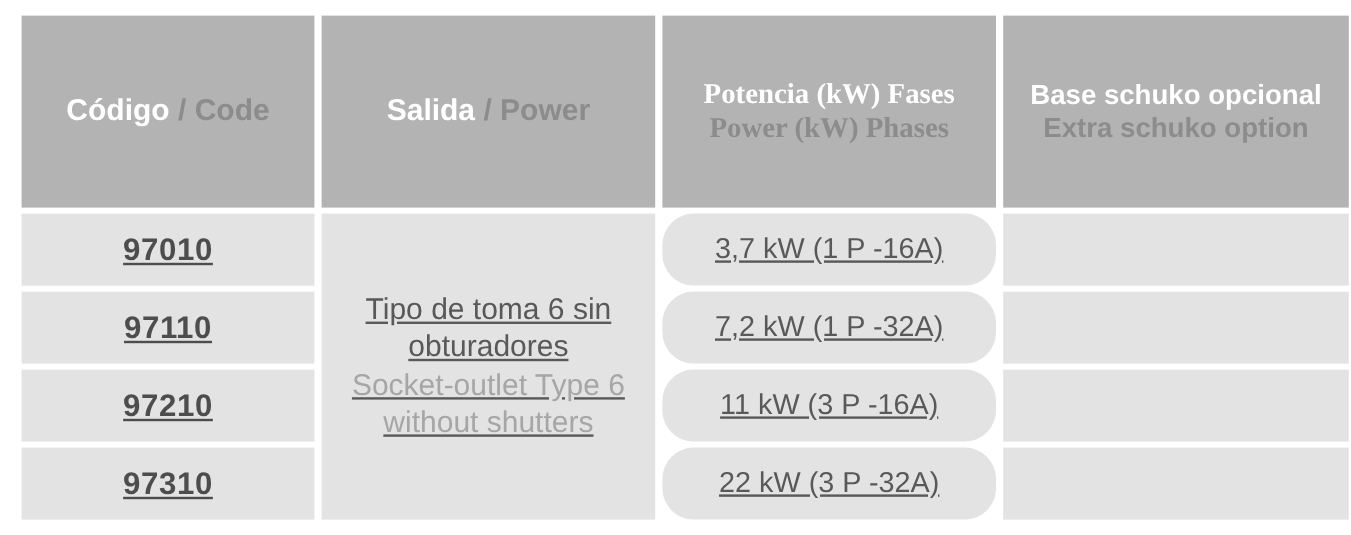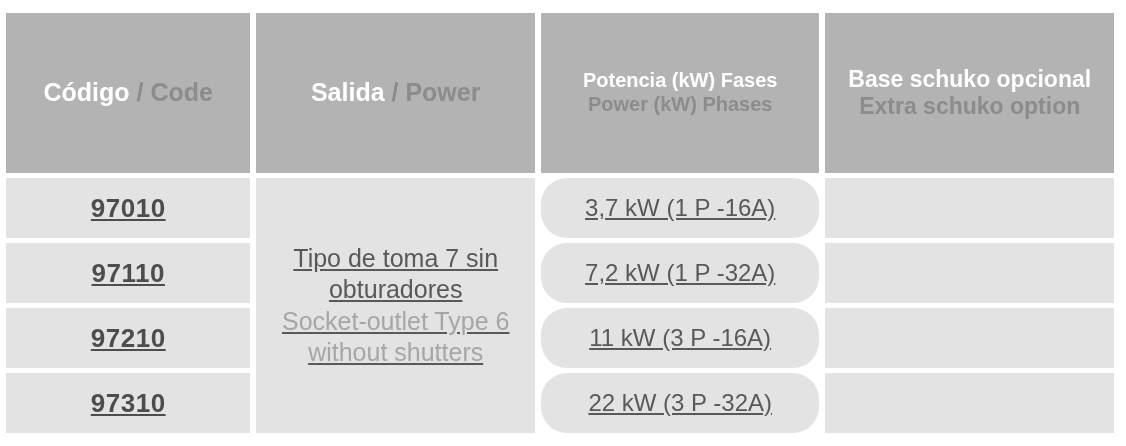--- a/index.html
+++ b/index.html
@@ -10,21 +10,21 @@
   body {
     width: 1126px;
     height: 446px;
     font-family: "Liberation Sans", sans-serif;
     overflow: hidden;
   }
   .table-wrap {
     width: 1126px;
     height: 446px;
     box-sizing: border-box;
-    padding: 8px 6px 6px 0;
+    padding: 8px 6px 6px 12px;
   }
   table.spec-table {
     border-collapse: separate;
     border-spacing: 6px 5px;
     width: 100%;
     table-layout: fixed;
   }
   th, td {
     padding: 0;
     margin: 0;
@@ -43,21 +43,21 @@
   th .es {
     color: #ffffff;
     font-weight: bold;
   }
   th .en {
     color: #8c8c8c;
     font-weight: bold;
   }
   th.head.h-code { font-size: 25px; }
   th.head.h-outlet { font-size: 25px; }
-  th.head.h-power { font-size: 20px; }
+  th.head.h-power { font-size: 24px; font-family: Liberation Serif, serif; }
   th.head.h-schuko { font-size: 23px; }
 
   
   td.cell {
     background: #e3e3e3;
     height: 60px;
     text-decoration: underline;
   }
   td.code {
     font-size: 26px;
@@ -114,21 +114,21 @@
         <th class="head h-schuko">
           <div class="es">Base schuko opcional</div>
           <div class="en">Extra schuko option</div>
         </th>
       </tr>
     </thead>
     <tbody>
       <tr>
         <td class="cell code">97010</td>
         <td class="cell outlet" rowspan="4">
-          <div class="es">Tipo de toma 7 sin obturadores</div>
+          <div class="es">Tipo de toma 6 sin obturadores</div>
           <div class="en">Socket-outlet Type 6 without shutters</div>
         </td>
         <td class="cell power">3,7 kW (1 P -16A)</td>
         <td class="cell schuko"></td>
       </tr>
       <tr>
         <td class="cell code">97110</td>
         <td class="cell power">7,2 kW (1 P -32A)</td>
         <td class="cell schuko"></td>
       </tr>

